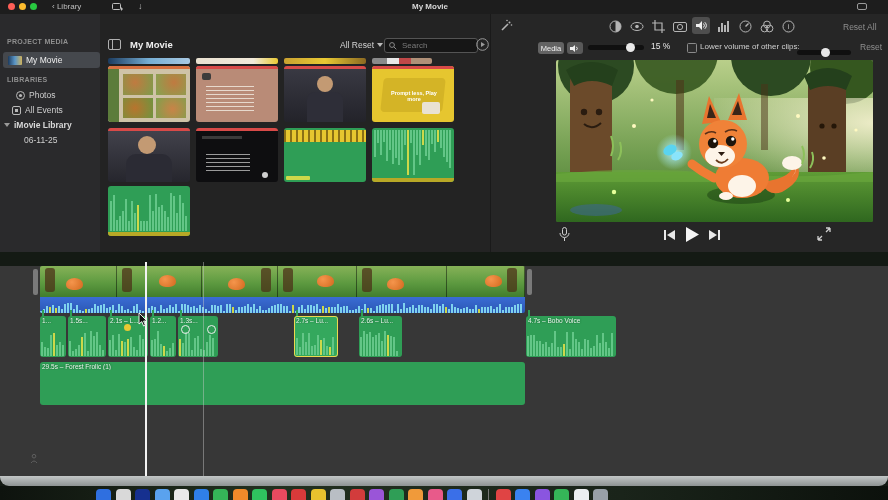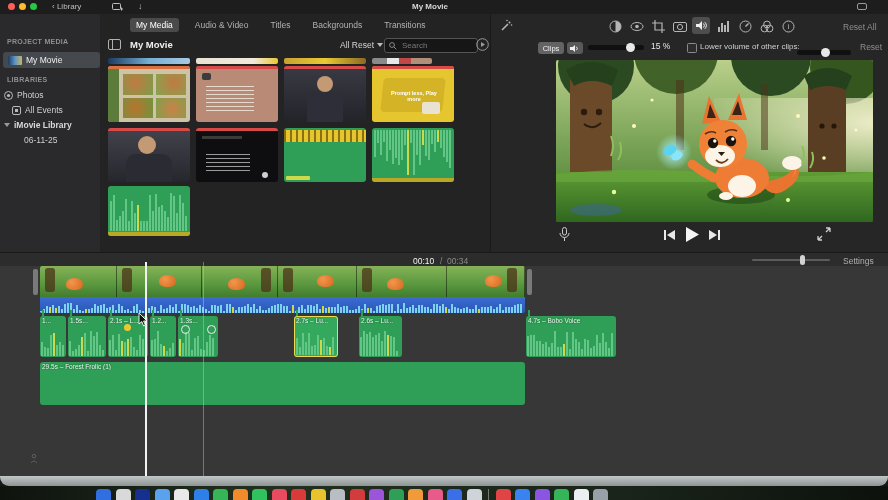--- a/index.html
+++ b/index.html
@@ -91,21 +91,21 @@
     </span>
   </div>
 
   <div class="abs sidebar">
     <div class="abs shead" style="left:7px;top:24px">PROJECT MEDIA</div>
     <div class="abs srow ssel" style="left:3px;top:38px;width:92px;height:16px;padding-left:5px">
       <span style="width:14px;height:9px;border-radius:1px;background:linear-gradient(90deg,#1d3b5e,#5a96c8,#cfb35e)"></span>
       <span>My Movie</span>
     </div>
     <div class="abs shead" style="left:7px;top:62px">LIBRARIES</div>
-    <div class="abs srow" style="left:4px;top:76px">
+    <div class="abs srow" style="left:16px;top:76px">
       <span>
           <svg width="9" height="9" viewBox="0 0 9 9">
             <circle cx="4.5" cy="4.5" r="4" fill="none" stroke="#b9b9b9"></circle>
             <circle cx="4.5" cy="4.5" r="1.6" fill="#b9b9b9"></circle>
           </svg>
         </span>
       <span>Photos</span>
     </div>
     <div class="abs srow" style="left:12px;top:91px">
       <span>
@@ -119,27 +119,20 @@
     <div class="abs srow" style="left:4px;top:106px">
       <span class="chev" style="border-top-color:#9a9a9a"></span>
       <span style="font-weight:bold;color:#d8d8d8">iMovie Library</span>
     </div>
     <div class="abs srow" style="left:24px;top:121px">
       <span>06-11-25</span>
     </div>
   </div>
 
   <div class="abs media">
-    <div class="tabs abs">
-      <span class="tab tabsel">My Media</span>
-      <span class="tab">Audio &amp; Video</span>
-      <span class="tab">Titles</span>
-      <span class="tab">Backgrounds</span>
-      <span class="tab">Transitions</span>
-    </div>
 
     <span class="abs" style="left:8px;top:25px">
       <svg width="13" height="11" viewBox="0 0 13 11">
           <rect x="0.5" y="0.5" width="12" height="10" rx="1.5" fill="none" stroke="#b0b0b0"></rect>
           <line x1="4.5" y1="0.5" x2="4.5" y2="10.5" stroke="#b0b0b0"></line>
         </svg>
     </span>
     <span class="abs bhead" style="left:30px;top:25px">My Movie</span>
     <span class="abs filter" style="left:240px;top:26px">
       <span>All Reset</span>
@@ -334,21 +327,21 @@
         </svg>
     </span>
     <span class="abs" style="left:291px;top:6px">
       <svg width="13" height="13" viewBox="0 0 13 13">
           <circle cx="6.5" cy="6.5" r="5.5" fill="none" stroke="#b5b5b5"></circle>
           <text x="6.5" y="9.3" font-size="8" fill="#b5b5b5" text-anchor="middle" font-family="Liberation Sans">i</text>
         </svg>
     </span>
     <span class="abs dim" style="left:352px;top:8px">Reset All</span>
 
-    <span class="abs pill" style="left:47px;top:28px;width:26px;height:12px">Clips</span>
+    <span class="abs pill" style="left:47px;top:28px;width:26px;height:12px">Media</span>
     <span class="abs pill" style="left:76px;top:28px;width:16px;height:12px;background:#595959">
       <svg width="10" height="9" viewBox="0 0 10 9">
           <polygon points="0,3 2.7,3 5,1 5,8 2.7,6 0,6" fill="#f0f0f0"></polygon>
           <path d="M6.4 2.8 A2.3 2.3 0 0 1 6.4 6.2" fill="none" stroke="#f0f0f0"></path>
         </svg>
     </span>
     <div class="abs slider" style="left:97px;top:31px;width:56px">
       <span class="knob" style="left:38px"></span>
     </div>
     <span class="abs" style="left:160px;top:27px;font-size:8.5px;color:#e8e8e8">15 %</span>
@@ -465,29 +458,20 @@
         </svg>
     </span>
     <span class="abs" style="left:326px;top:213px">
       <svg width="14" height="14" viewBox="0 0 14 14">
           <path d="M9 5 L13 1 M13 1 L13 5 M13 1 L9 1" stroke="#cfcfcf" stroke-width="1.3" fill="none"></path>
           <path d="M5 9 L1 13 M1 13 L1 9 M1 13 L5 13" stroke="#cfcfcf" stroke-width="1.3" fill="none"></path>
         </svg>
     </span>
   </div>
 
-  <div class="abs tlbar">
-    <span class="abs" style="left:413px;top:3px;font-size:8.5px;color:#f2f2f2">00:10</span>
-    <span class="abs" style="left:440px;top:3px;font-size:8.5px;color:#8a8a8a">/</span>
-    <span class="abs" style="left:447px;top:3px;font-size:8.5px;color:#8a8a8a">00:34</span>
-    <div class="abs" style="left:752px;top:6px;width:78px;height:2px;background:#5c5c5c;border-radius:1px">
-      <span class="abs" style="left:48px;top:-4px;width:5px;height:10px;border-radius:2.5px;background:#d2d2d2"></span>
-    </div>
-    <span class="abs" style="left:843px;top:3px;font-size:8.5px;color:#b0b0b0">Settings</span>
-  </div>
 
   <div class="abs timeline">
 
     <div class="abs" style="left:33px;top:3px;width:5px;height:26px;background:#7a7a7a;border-radius:2px"></div>
     <div class="abs" style="left:527px;top:3px;width:5px;height:26px;background:#7a7a7a;border-radius:2px"></div>
 
     <div class="abs" style="left:40px;top:0;width:485px;height:31px;overflow:hidden;border-radius:2px 2px 0 0">
       <div class="frames" id="filmstrip">
           <div class="frame" style="width: 77px;"></div>
           <div class="frame" style="width: 85px;"></div>

